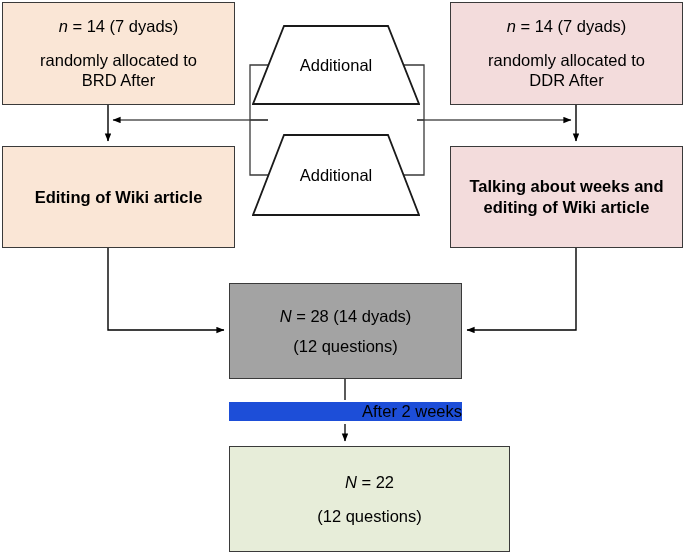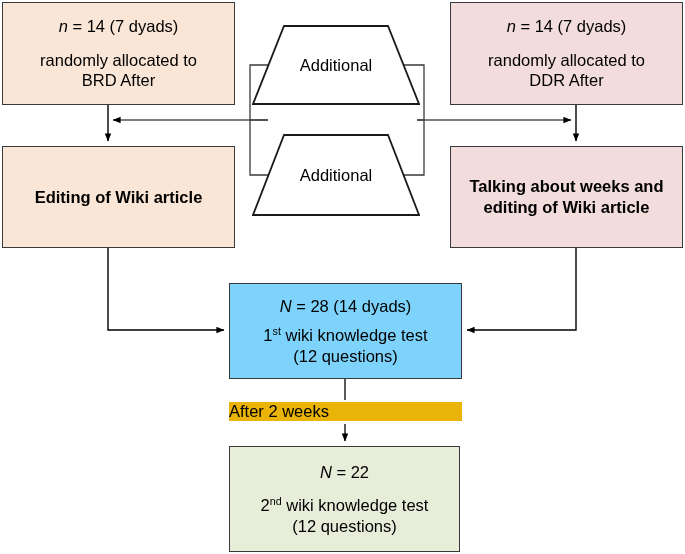--- a/index.html
+++ b/index.html
@@ -68,27 +68,27 @@
   }
   #box-editing { left: 2px; background: #fae6d6; }
   #box-talking { left: 450px; background: #f3dcdc; }
 
   
   #box-test1 {
     left: 229px;
     top: 283px;
     width: 233px;
     height: 96px;
-    background: #7dd3fc;
+    background: #a3a3a3;
     font-size: 16.5px;
   }
   #box-test2 {
     left: 229px;
     top: 446px;
-    width: 231px;
+    width: 281px;
     height: 106px;
     background: #e7edd9;
     font-size: 16.5px;
   }
 
   
   .trapezoid {
     position: absolute;
     display: flex;
     flex-direction: column;
@@ -111,23 +111,23 @@
     height: 100%;
     z-index: 1;
   }
 
   
   #label-after {
     position: absolute;
     left: 229px;
     top: 402px;
     width: 233px;
-    text-align: left;
-    font-size: 16.5px;
-    background: #eab308;
+    text-align: right;
+    font-size: 16.5px;
+    background: #1d4ed8;
     z-index: 4;
   }
 
   .it { font-style: italic; }
   .bd { font-weight: bold; }
   sup { font-size: 0.65em; vertical-align: super; line-height: 0; }
 </style>
 </head>
 <body>
 
@@ -194,26 +194,24 @@
   <div class="trapezoid" id="trap-b">
     <svg class="tz-shape" viewBox="0 0 168 82" preserveAspectRatio="none">
       <polygon points="32,1 136,1 167,81 1,81" fill="#ffffff" stroke="#1a1a1a" stroke-width="1.8"></polygon>
     </svg>
     <span class="tz-label">Additional</span>
   </div>
 
   <div class="node" id="box-test1">
     <span class="line"><i class="it">N</i><span> = 28 (14 dyads)</span></span>
     <span class="gap-xs"></span>
-    <span class="line"><span>1</span><sup>st</sup><span> wiki knowledge test</span></span>
     <span class="line">(12 questions)</span>
   </div>
 
   <div id="label-after">After 2 weeks</div>
 
   <div class="node" id="box-test2">
     <span class="line"><i class="it">N</i><span> = 22</span></span>
     <span class="gap-sm"></span>
-    <span class="line"><span>2</span><sup>nd</sup><span> wiki knowledge test</span></span>
     <span class="line">(12 questions)</span>
   </div>
 
 </div>
 
 </body></html>

